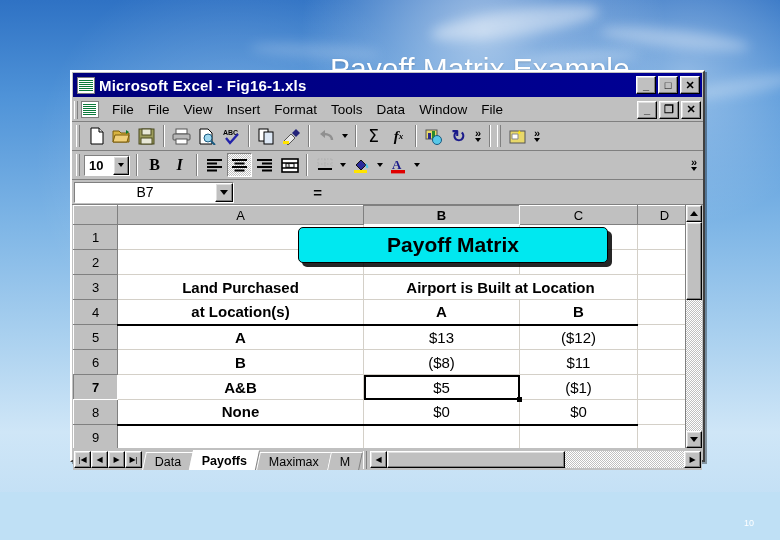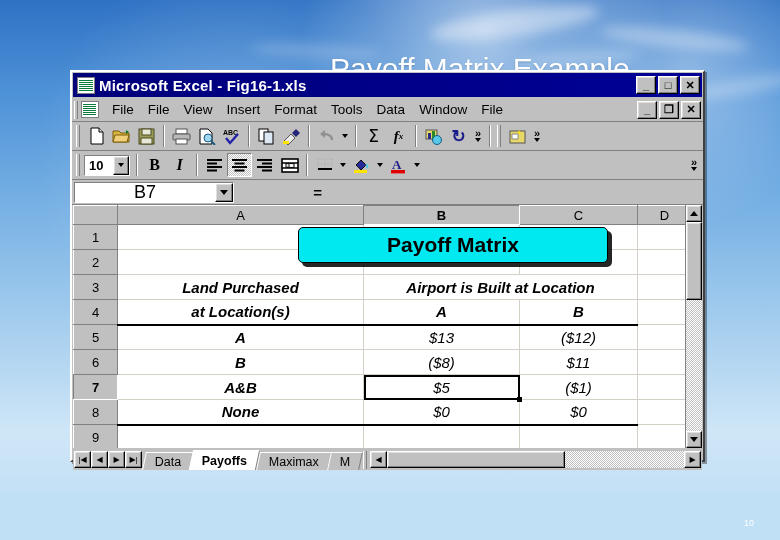--- a/index.html
+++ b/index.html
@@ -229,21 +229,21 @@
     display: flex; align-items: center;
     height: 25px; padding: 1px 2px;
     border-bottom: 1px solid #808080;
   }
   #name-box {
     width: 160px; height: 21px; display: flex; align-items: stretch;
     border: 1px solid; border-color: #808080 #ffffff #ffffff #808080;
     background: #ffffff; flex: 0 0 auto;
   }
   #name-box-value {
-    flex: 1 1 auto; font-size: 18px;
+    flex: 1 1 auto; font-size: 14px;
     display: flex; align-items: center; justify-content: center;
   }
   #name-box-drop {
     width: 18px; background: #c0c0c0;
     border: 1px solid; border-color: #ffffff #000000 #000000 #ffffff;
     box-shadow: inset -1px -1px 0 #808080, inset 1px 1px 0 #dfdfdf;
     display: flex; align-items: center; justify-content: center;
   }
   #name-box-drop::after {
     content: ""; border-left: 4px solid transparent;
@@ -287,21 +287,21 @@
   }
   #sheet th.colhdr.active, #sheet td.rowhdr.active {
     border-color: #808080 #ffffff #ffffff #808080;
     font-weight: bold;
   }
   #sheet td.cell {
     border-right: 1px solid #d4d0c8;
     border-bottom: 1px solid #d4d0c8;
     height: 25px; padding: 0 3px;
     font-size: 15px; color: #000;
-    background: #ffffff; vertical-align: middle; font-style: italic;
+    background: #ffffff; vertical-align: middle;
   }
   .bold { font-weight: bold; }
   .ctr { text-align: center; }
   .thick-bottom { border-bottom: 2px solid #000 !important; }
 
   
   td.selected {
     position: relative;
     outline: 2px solid #000; outline-offset: -2px;
   }

